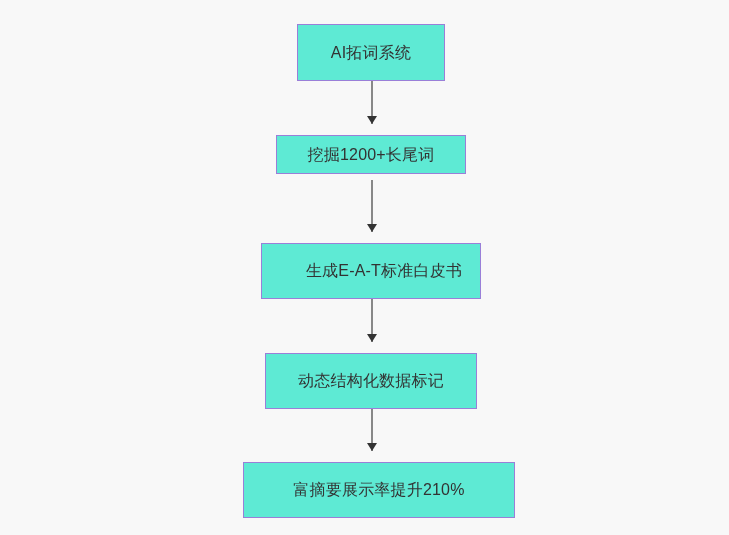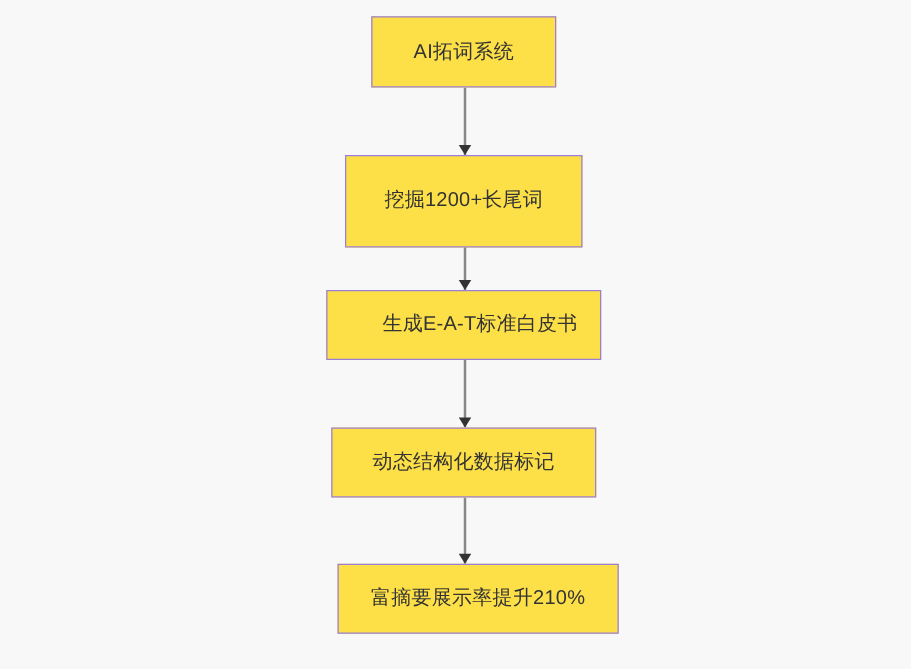--- a/index.html
+++ b/index.html
@@ -14,31 +14,32 @@
     overflow: hidden;
   }
   #flow-canvas {
     position: relative;
     width: 729px;
     height: 535px;
   }
   .node {
     position: absolute;
     box-sizing: border-box;
-    background: #fde047;
+    background: #5eead4;
     border: 1.5px solid #9a7fd8;
     display: flex;
     align-items: center;
     justify-content: center;
     color: #333333;
     font-size: 16px;
     line-height: 1.2;
     letter-spacing: 0.2px;
     white-space: nowrap;
     z-index: 2;
+    margin-top: 11px;
   }
   .node-label {
     display: block;
   }
   .connector {
     position: absolute;
     z-index: 1;
   }
   .connector-line {
     position: absolute;
@@ -82,29 +83,29 @@
 
   <div class="connector" style="left:366px; top:398px; width:12px; height:53px;">
     <div class="connector-line" style="height:53px;"></div>
     <div class="connector-head"></div>
   </div>
 
   <div class="node" style="left:297px; top:13px; width:148px; height:57px;">
     <span class="node-label">AI拓词系统</span>
   </div>
 
-  <div class="node" style="left:276px; top:124px; width:190px; height:74px;">
+  <div class="node" style="left:276px; top:124px; width:190px; height:39px;">
     <span class="node-label">挖掘1200+长尾词</span>
   </div>
 
   <div class="node" style="left:261px; top:232px; width:220px; height:56px;padding-left:26px;">
     <span class="node-label">生成E-A-T标准白皮书</span>
   </div>
 
   <div class="node" style="left:265px; top:342px; width:212px; height:56px;">
     <span class="node-label">动态结构化数据标记</span>
   </div>
 
-  <div class="node" style="left:270px; top:451px; width:225px; height:56px;">
+  <div class="node" style="left:243px; top:451px; width:272px; height:56px;">
     <span class="node-label">富摘要展示率提升210%</span>
   </div>
 
 </div>
 
 </body></html>

